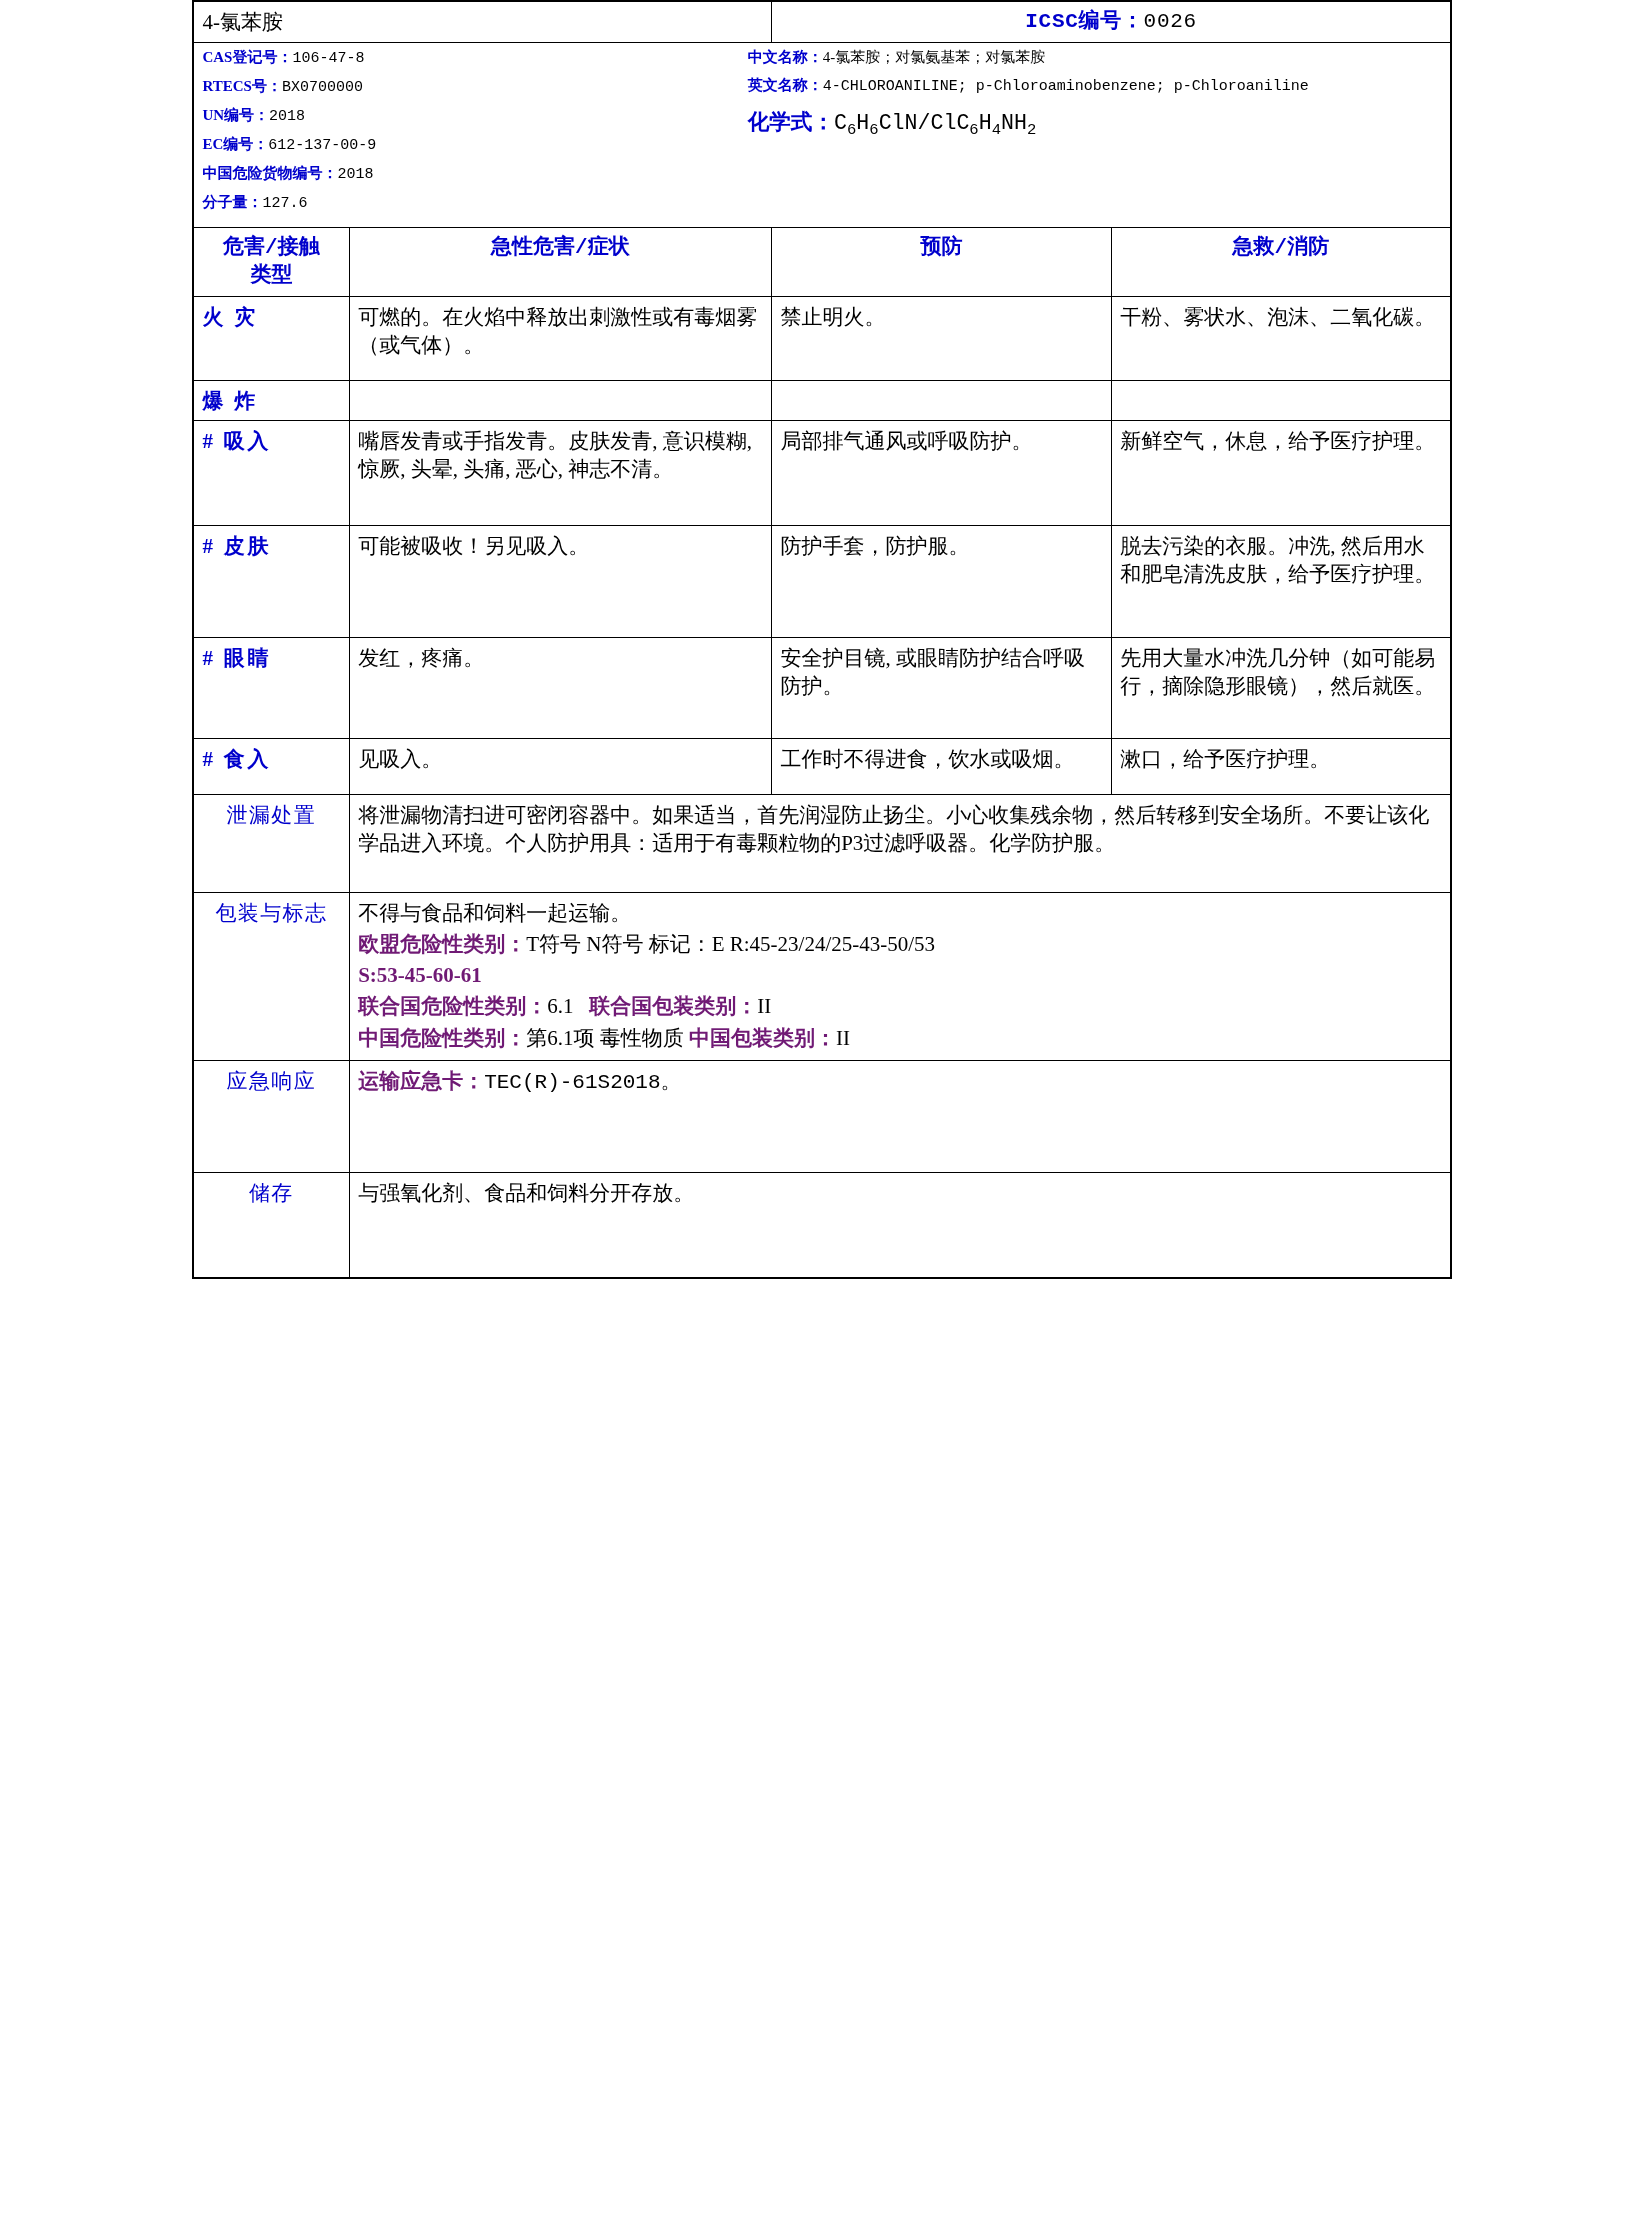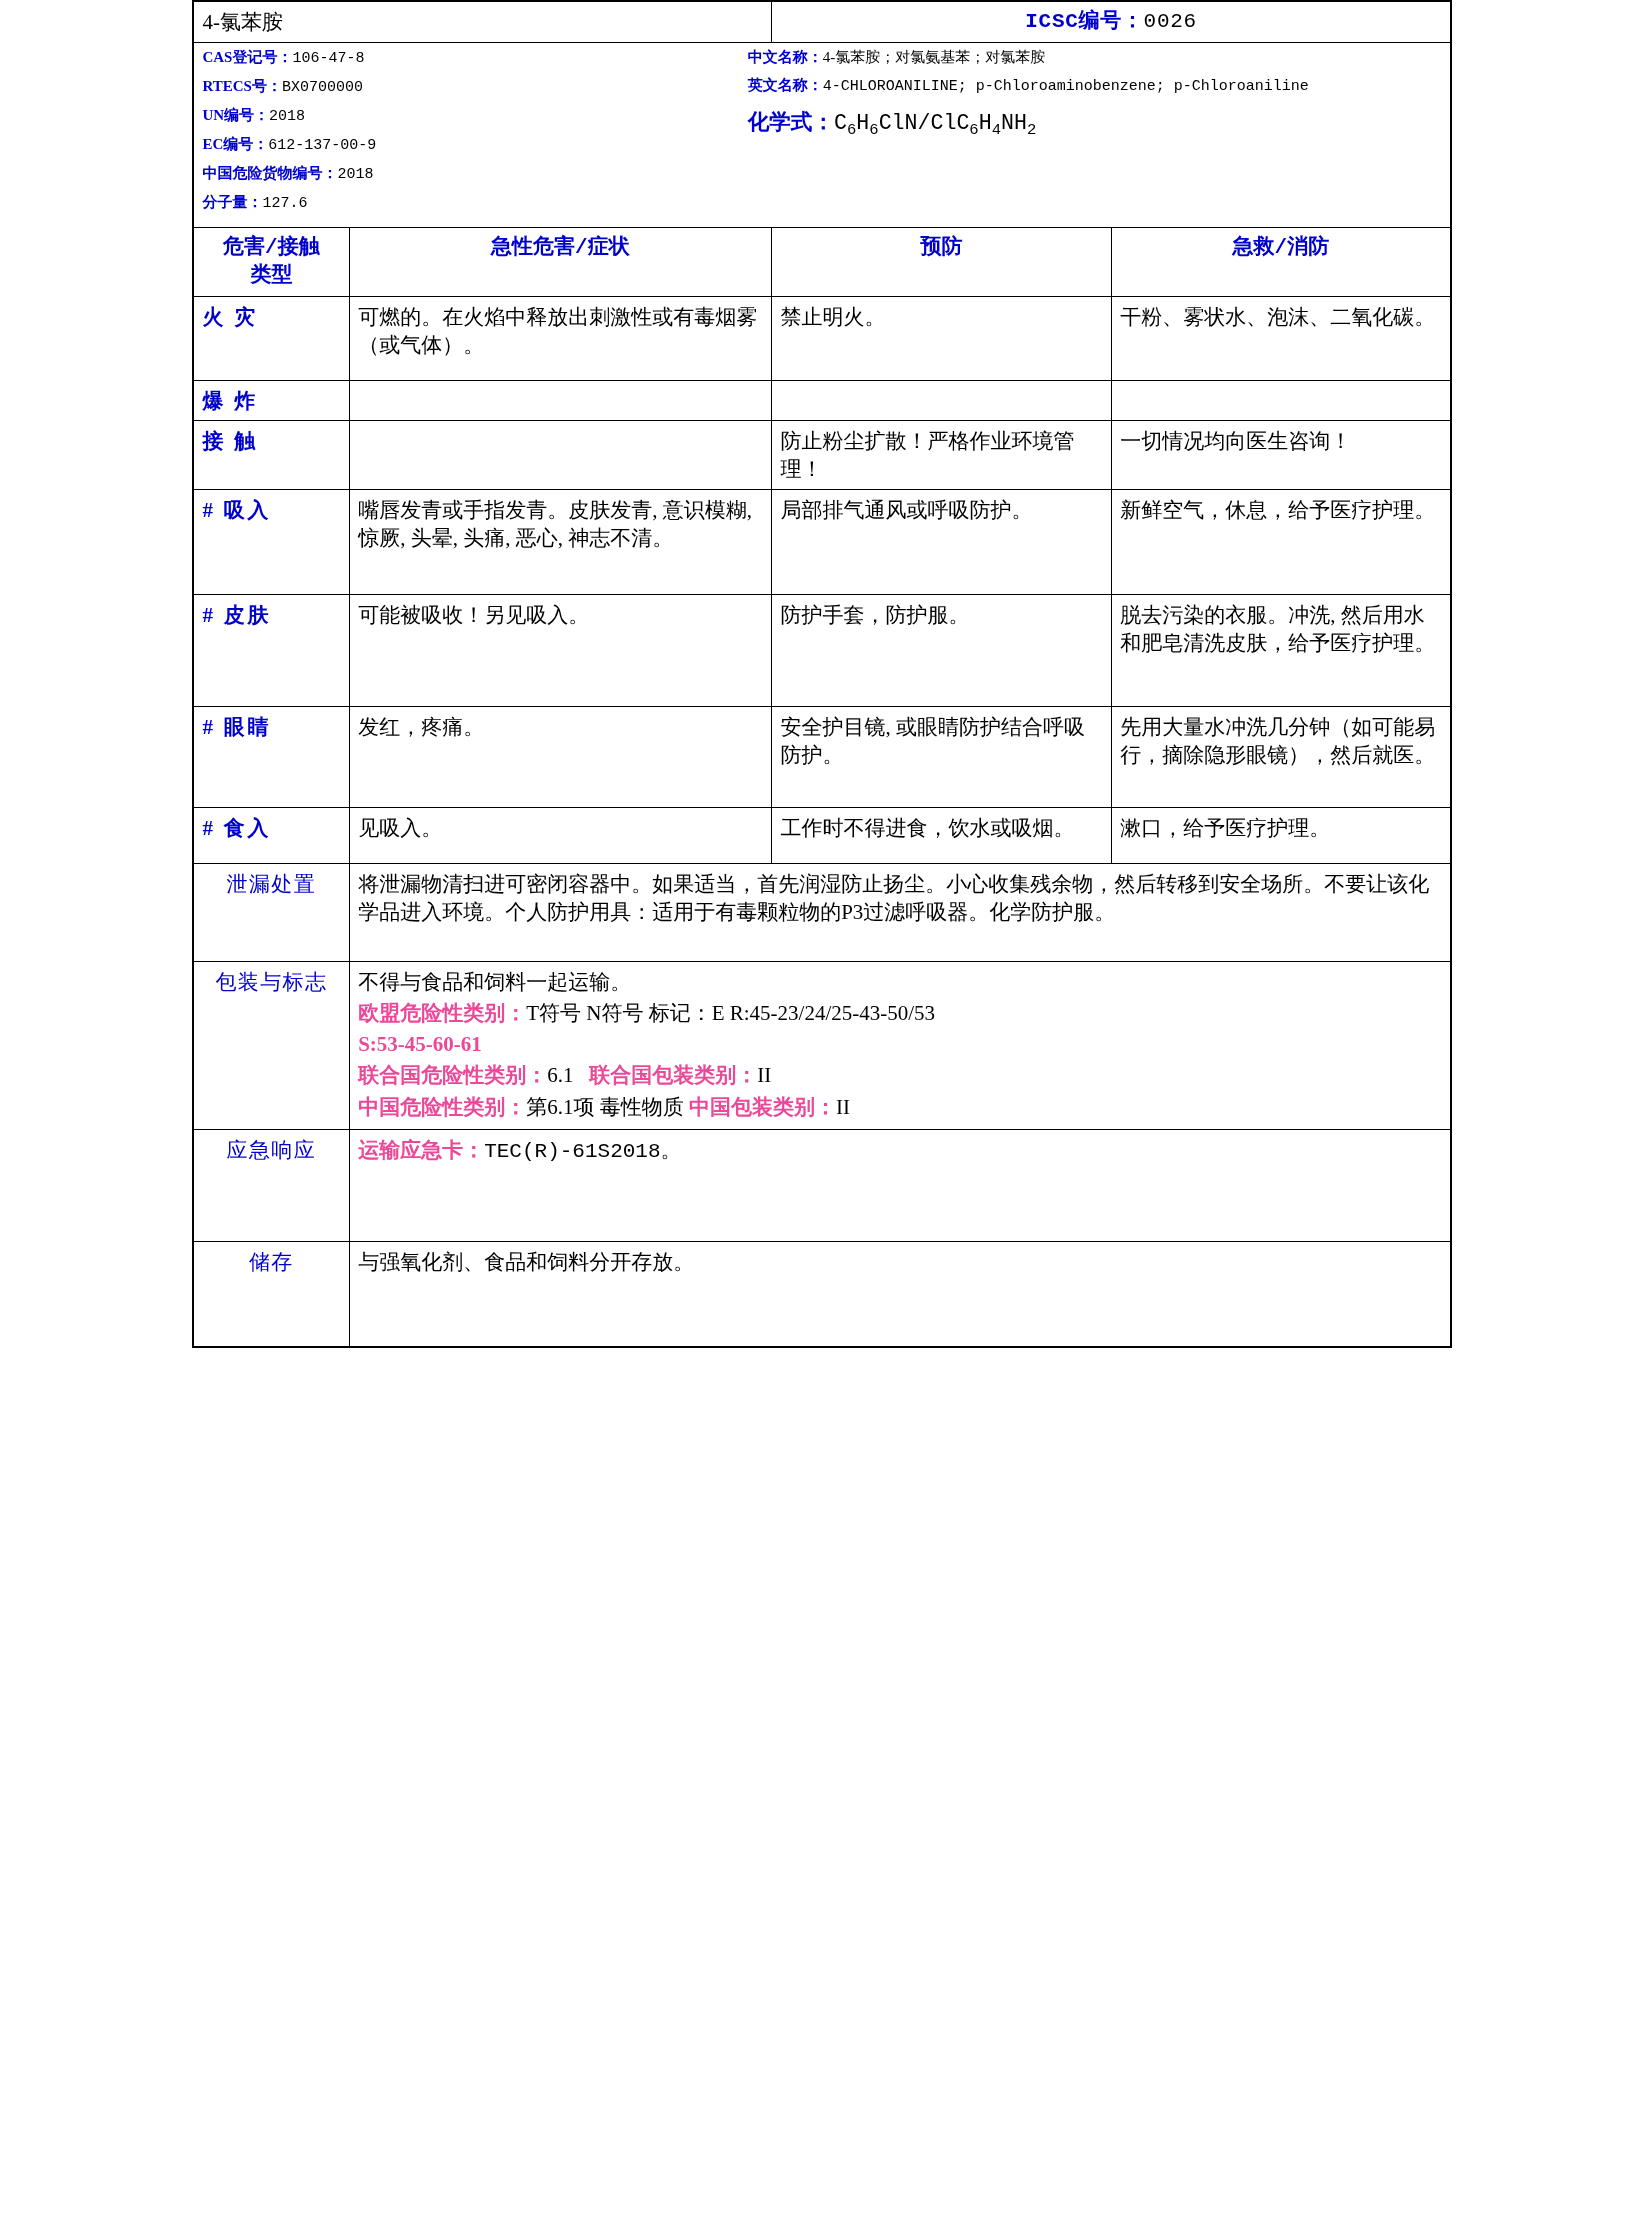--- a/index.html
+++ b/index.html
@@ -111,21 +111,21 @@
   .wide-label {
     color: #0000cc;
     font-weight: normal;
     text-align: center;
     vertical-align: middle;
     font-size: 22.3px;
     letter-spacing: 1.4px;
   }
   .wide-body { font-size: 21px; line-height: 1.45; }
   .wide-body p { margin: 0 0 2.8px 0; }
-  .blue-inline { color: #ec4899; font-weight: bold; }
+  .blue-inline { color: #701a75; font-weight: bold; }
   .h-fire td   { height: 84px; }
   .h-expl td   { height: 40px; }
   .h-exp  td   { height: 67px; }
   .h-inh  td   { height: 105px; }
   .h-skin td   { height: 112px; }
   .h-eye  td   { height: 101px; }
   .h-ing  td   { height: 56px; }
   .h-spill td  { height: 98px; }
   .h-pack td   { height: 168px; }
   .h-resp td   { height: 112px; }
@@ -208,26 +208,20 @@
       <td class="cell">干粉、雾状水、泡沫、二氧化碳。</td>
     </tr>
 
     <tr class="h-expl">
       <td class="rowlabel">爆 炸</td>
       <td class="cell"></td>
       <td class="cell"></td>
       <td class="cell"></td>
     </tr>
 
-    <tr class="h-exp">
-      <td class="rowlabel">接 触</td>
-      <td class="cell"></td>
-      <td class="cell">防止粉尘扩散！严格作业环境管理！</td>
-      <td class="cell">一切情况均向医生咨询！</td>
-    </tr>
 
     <tr class="h-inh">
       <td class="rowlabel"># 吸入</td>
       <td class="cell">嘴唇发青或手指发青。皮肤发青, 意识模糊, 惊厥, 头晕, 头痛, 恶心, 神志不清。</td>
       <td class="cell">局部排气通风或呼吸防护。</td>
       <td class="cell">新鲜空气，休息，给予医疗护理。</td>
     </tr>
 
     <tr class="h-skin">
       <td class="rowlabel"># 皮肤</td>

